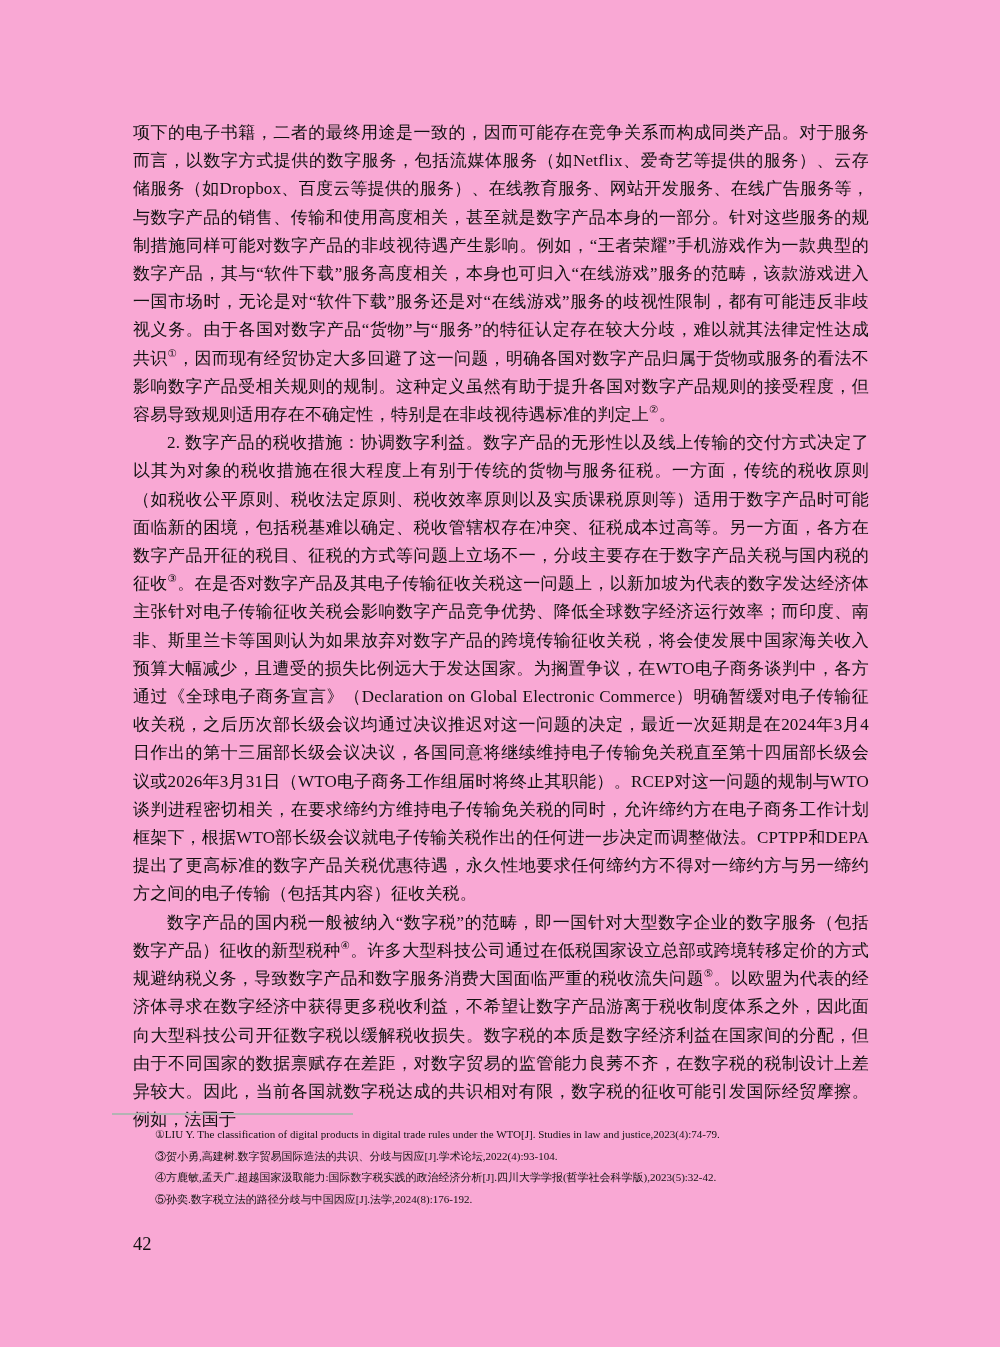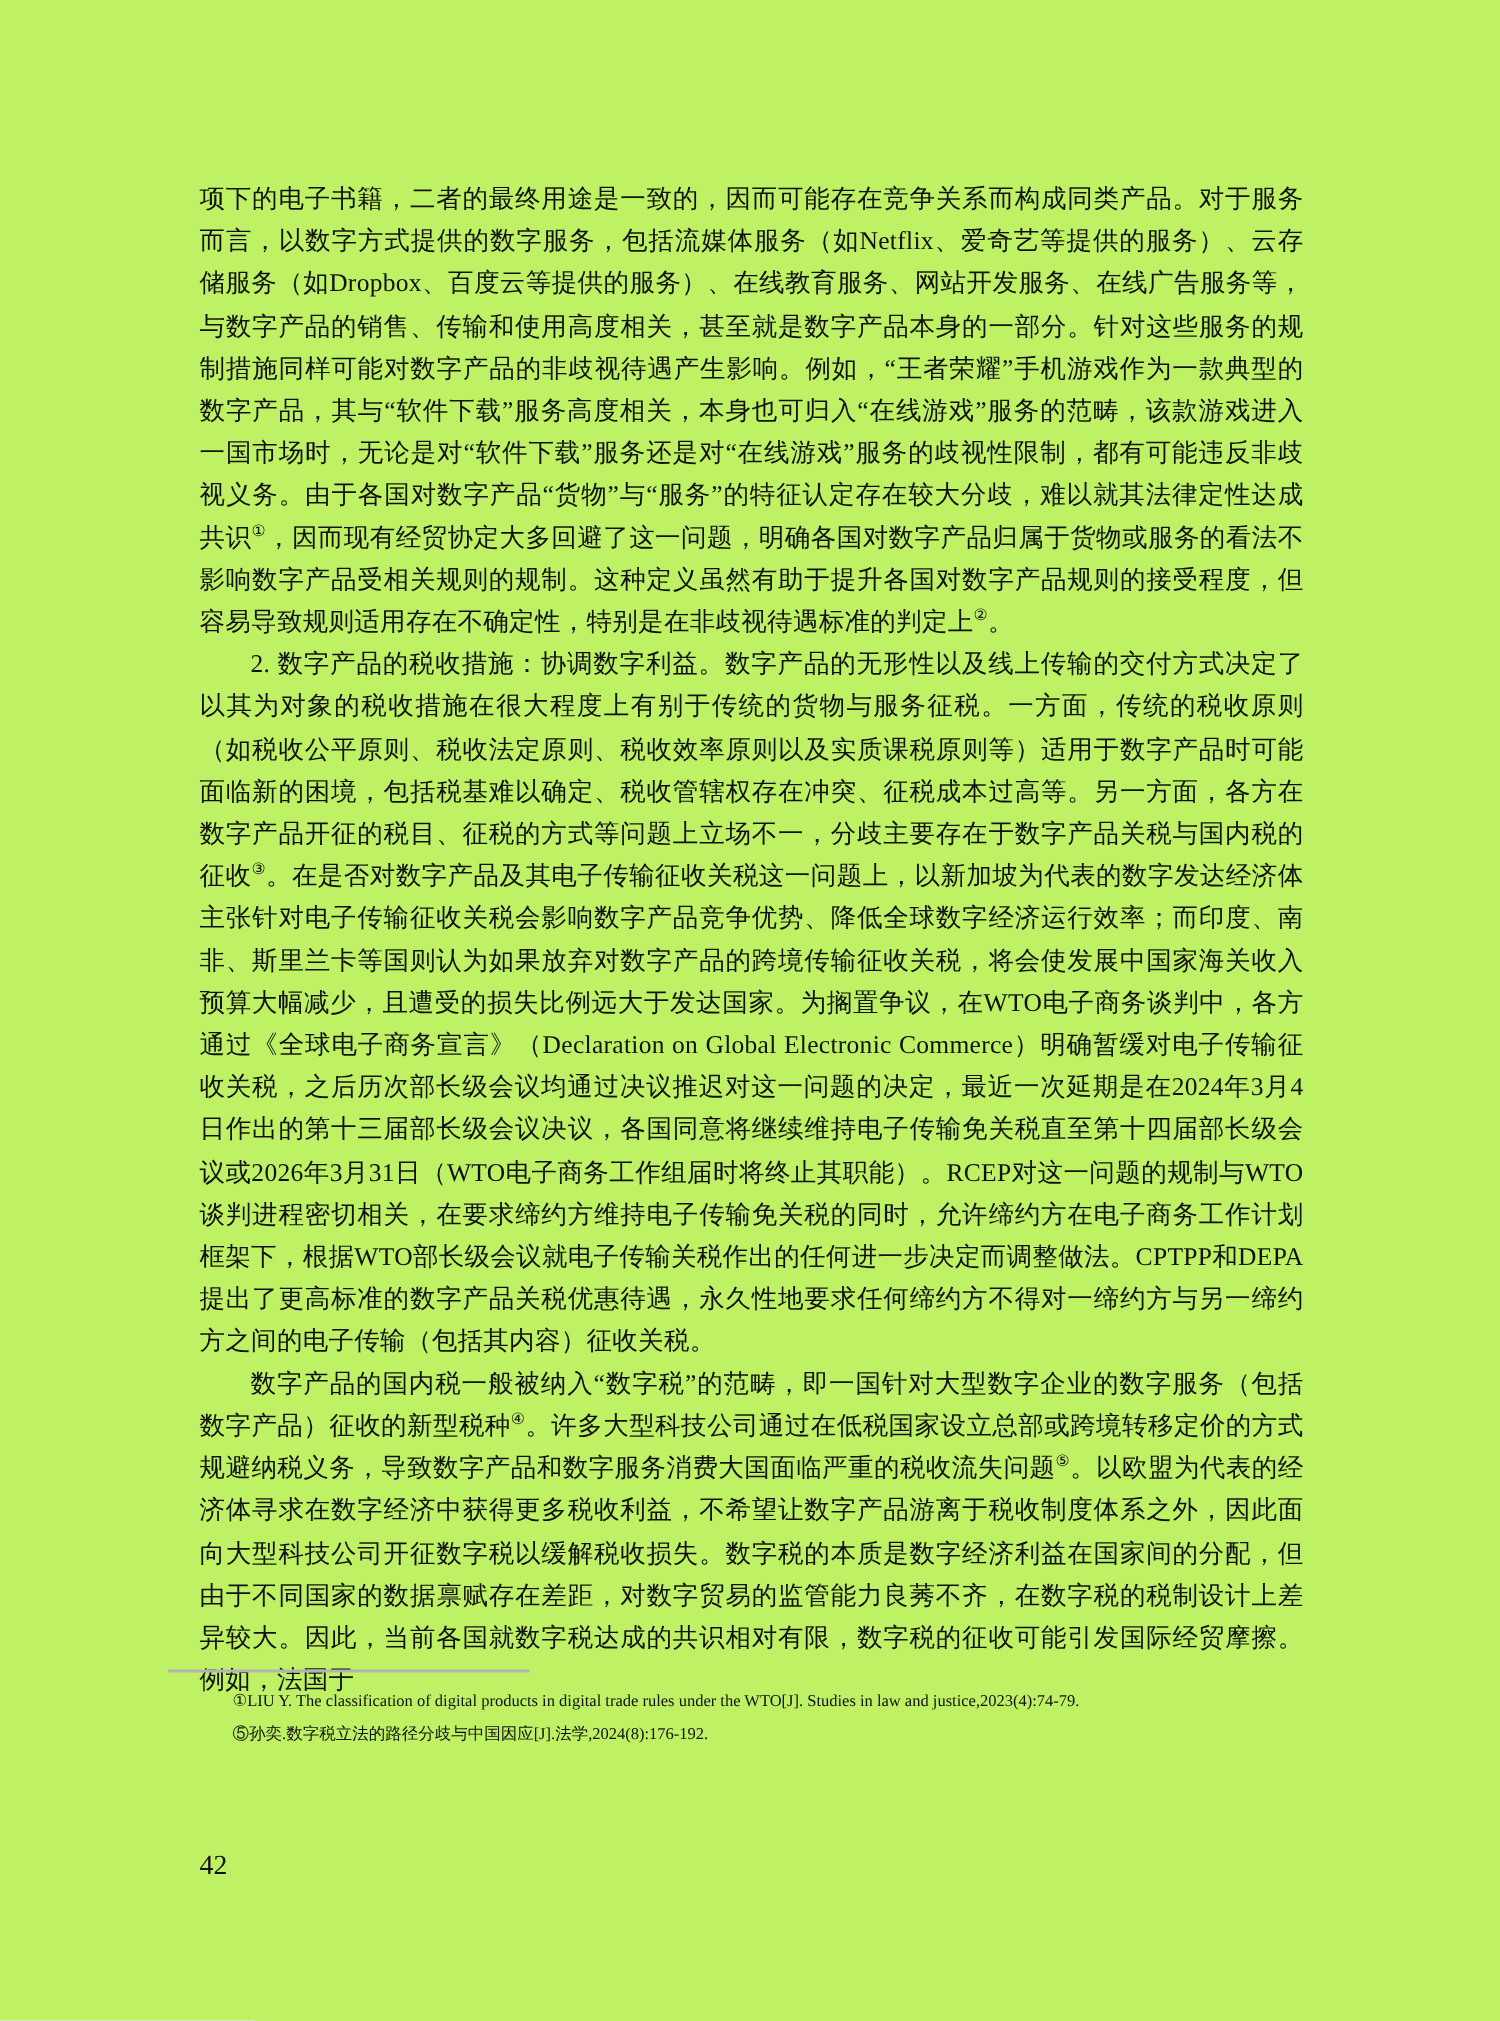--- a/index.html
+++ b/index.html
@@ -4,21 +4,21 @@
 <style>
   html, body {
     margin: 0;
     padding: 0;
     background: #e8e8e8;
   }
   .page {
     position: relative;
     width: 1000px;
     height: 1347px;
-    background: #bef264;
+    background: #f9a8d4;
     font-family: "Liberation Serif", "DejaVu Serif", serif;
     color: #111111;
     overflow: hidden;
   }
   .content {
     position: absolute;
     left: 133px;
     top: 119px;
     width: 736px;
   }
@@ -73,18 +73,20 @@
   <div class="content">
     <p>项下的电子书籍，二者的最终用途是一致的，因而可能存在竞争关系而构成同类产品。对于服务而言，以数字方式提供的数字服务，包括流媒体服务（如Netflix、爱奇艺等提供的服务）、云存储服务（如Dropbox、百度云等提供的服务）、在线教育服务、网站开发服务、在线广告服务等，与数字产品的销售、传输和使用高度相关，甚至就是数字产品本身的一部分。针对这些服务的规制措施同样可能对数字产品的非歧视待遇产生影响。例如，“王者荣耀”手机游戏作为一款典型的数字产品，其与“软件下载”服务高度相关，本身也可归入“在线游戏”服务的范畴，该款游戏进入一国市场时，无论是对“软件下载”服务还是对“在线游戏”服务的歧视性限制，都有可能违反非歧视义务。由于各国对数字产品“货物”与“服务”的特征认定存在较大分歧，难以就其法律定性达成共识<sup class="fnref">①</sup>，因而现有经贸协定大多回避了这一问题，明确各国对数字产品归属于货物或服务的看法不影响数字产品受相关规则的规制。这种定义虽然有助于提升各国对数字产品规则的接受程度，但容易导致规则适用存在不确定性，特别是在非歧视待遇标准的判定上<sup class="fnref">②</sup>。</p>
     <p class="indent">2. 数字产品的税收措施：协调数字利益。数字产品的无形性以及线上传输的交付方式决定了以其为对象的税收措施在很大程度上有别于传统的货物与服务征税。一方面，传统的税收原则（如税收公平原则、税收法定原则、税收效率原则以及实质课税原则等）适用于数字产品时可能面临新的困境，包括税基难以确定、税收管辖权存在冲突、征税成本过高等。另一方面，各方在数字产品开征的税目、征税的方式等问题上立场不一，分歧主要存在于数字产品关税与国内税的征收<sup class="fnref">③</sup>。在是否对数字产品及其电子传输征收关税这一问题上，以新加坡为代表的数字发达经济体主张针对电子传输征收关税会影响数字产品竞争优势、降低全球数字经济运行效率；而印度、南非、斯里兰卡等国则认为如果放弃对数字产品的跨境传输征收关税，将会使发展中国家海关收入预算大幅减少，且遭受的损失比例远大于发达国家。为搁置争议，在WTO电子商务谈判中，各方通过《全球电子商务宣言》（Declaration on Global Electronic Commerce）明确暂缓对电子传输征收关税，之后历次部长级会议均通过决议推迟对这一问题的决定，最近一次延期是在2024年3月4日作出的第十三届部长级会议决议，各国同意将继续维持电子传输免关税直至第十四届部长级会议或2026年3月31日（WTO电子商务工作组届时将终止其职能）。RCEP对这一问题的规制与WTO谈判进程密切相关，在要求缔约方维持电子传输免关税的同时，允许缔约方在电子商务工作计划框架下，根据WTO部长级会议就电子传输关税作出的任何进一步决定而调整做法。CPTPP和DEPA提出了更高标准的数字产品关税优惠待遇，永久性地要求任何缔约方不得对一缔约方与另一缔约方之间的电子传输（包括其内容）征收关税。</p>
     <p class="indent">数字产品的国内税一般被纳入“数字税”的范畴，即一国针对大型数字企业的数字服务（包括数字产品）征收的新型税种<sup class="fnref">④</sup>。许多大型科技公司通过在低税国家设立总部或跨境转移定价的方式规避纳税义务，导致数字产品和数字服务消费大国面临严重的税收流失问题<sup class="fnref">⑤</sup>。以欧盟为代表的经济体寻求在数字经济中获得更多税收利益，不希望让数字产品游离于税收制度体系之外，因此面向大型科技公司开征数字税以缓解税收损失。数字税的本质是数字经济利益在国家间的分配，但由于不同国家的数据禀赋存在差距，对数字贸易的监管能力良莠不齐，在数字税的税制设计上差异较大。因此，当前各国就数字税达成的共识相对有限，数字税的征收可能引发国际经贸摩擦。例如，法国于</p>
   </div>
 
   <div class="fn-rule"></div>
 
   <div class="footnotes">
     <div class="footnote">①LIU Y. The classification of digital products in digital trade rules under the WTO[J]. Studies in law and justice,2023(4):74-79.</div>
+    <div class="footnote">③贺小勇,高建树.数字贸易国际造法的共识、分歧与因应[J].学术论坛,2022(4):93-104.</div>
+    <div class="footnote">④方鹿敏,孟天广.超越国家汲取能力:国际数字税实践的政治经济分析[J].四川大学学报(哲学社会科学版),2023(5):32-42.</div>
     <div class="footnote">⑤孙奕.数字税立法的路径分歧与中国因应[J].法学,2024(8):176-192.</div>
   </div>
 
   <div class="page-number">42</div>
 
 </div>
 
 </body></html>

